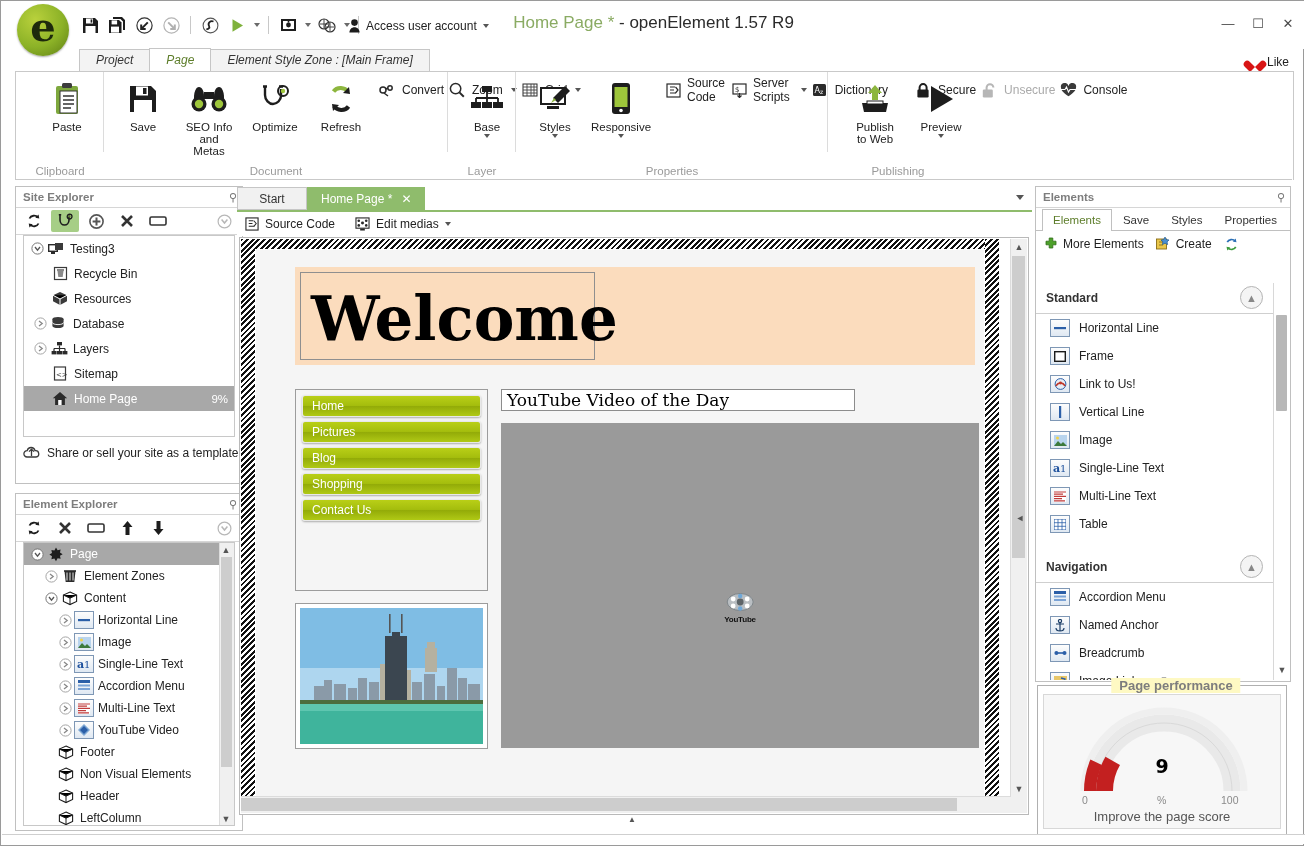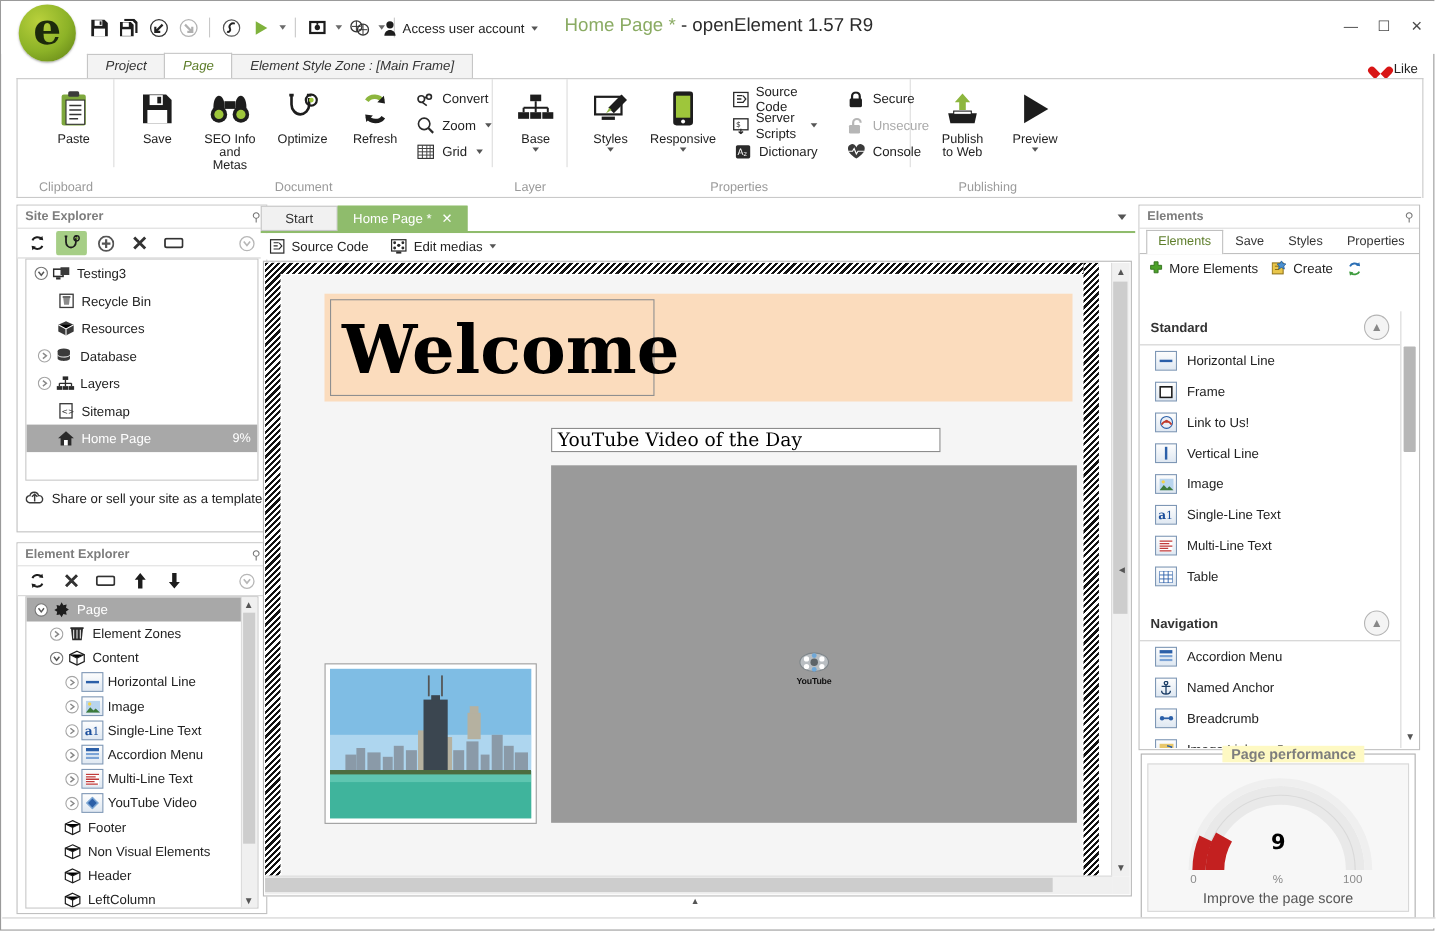--- a/index.html
+++ b/index.html
@@ -42,21 +42,21 @@
   .ribtab{height:21px;line-height:21px;padding:0 16px;border:1px solid #c6c6c6;border-bottom:none;
           background:#f3f3f3;font-size:12px;color:#333;margin-right:-1px;cursor:default;font-style:italic;}
   .ribtab.active{background:#fff;color:#5d7d2a;height:22px;line-height:22px;position:relative;z-index:3;}
   .ribbon{position:absolute;left:14px;top:70px;width:1277px;height:108px;background:#fff;border:1px solid #c9c9c9;border-bottom:none;}
   .ribrow{position:absolute;left:0;top:0;height:84px;display:flex;align-items:stretch;}
   .rgroup{display:flex;align-items:flex-start;padding:4px 6px 0 6px;border-right:1px solid #dcdcdc;height:80px;box-sizing:border-box;}
   .bigbtn{width:auto;min-width:50px;padding:3px 8px;display:flex;flex-direction:column;align-items:center;cursor:default;}
   .bigbtn .ico{height:40px;display:flex;align-items:center;justify-content:center;}
   .bigbtn .txt{font-size:11.5px;color:#222;text-align:center;line-height:12px;margin-top:2px;}
   .bigbtn .dcar{margin-top:1px;border-left:3.5px solid transparent;border-right:3.5px solid transparent;border-top:4px solid #555;}
-  .smallcol{display:flex;flex-direction:column;justify-content:center;padding:4px 4px 0 4px;gap:4px;}
+  .smallcol{display:flex;flex-direction:row;justify-content:center;padding:4px 4px 0 4px;gap:4px;}
   .smallbtn{display:flex;align-items:center;gap:6px;height:20px;cursor:default;}
   .smallbtn .ico{width:18px;height:18px;display:flex;align-items:center;justify-content:center;}
   .smallbtn .txt{font-size:12px;color:#222;}
   .smallbtn.disabled .txt{color:#aaaaaa;}
   .smallbtn .dcar{border-left:3.5px solid transparent;border-right:3.5px solid transparent;border-top:4px solid #555;margin-left:2px;}
   .grouplabels{position:absolute;left:0;bottom:0;width:100%;height:22px;}
   .glabel{position:absolute;bottom:3px;font-size:11.5px;color:#9a9a9a;text-align:center;}
   .ribbon-underline{position:absolute;left:14px;top:178px;width:1277px;height:1px;background:#c9c9c9;}
 
   
@@ -880,20 +880,37 @@
     <div class="hatch" style="left:745px;top:1px;width:14px;height:561px;"></div>
 
     <div class="page">
 
       <div class="welcome">
         <div class="inner">
           <div class="txt">Welcome</div>
         </div>
       </div>
 
+      <div class="menubox">
+        <div class="mitem" style="top:5px;">
+            <span>Home</span>
+          </div>
+        <div class="mitem" style="top:31px;">
+            <span>Pictures</span>
+          </div>
+        <div class="mitem" style="top:57px;">
+            <span>Blog</span>
+          </div>
+        <div class="mitem" style="top:83px;">
+            <span>Shopping</span>
+          </div>
+        <div class="mitem" style="top:109px;">
+            <span>Contact Us</span>
+          </div>
+      </div>
 
       <div class="photo">
         <div class="sky">
           <svg width="100%" height="100%" viewBox="0 0 183 136" preserveAspectRatio="none">
             <rect x="0" y="0" width="183" height="95" fill="#7fbde4"></rect>
             <rect x="0" y="60" width="183" height="35" fill="#aed6ef"></rect>
             <rect x="0" y="95" width="183" height="41" fill="#3fb49c"></rect>
             <rect x="0" y="95" width="183" height="8" fill="#5ec6b0"></rect>
             <g fill="#8a9aa8">
               <rect x="14" y="78" width="10" height="17"></rect>

